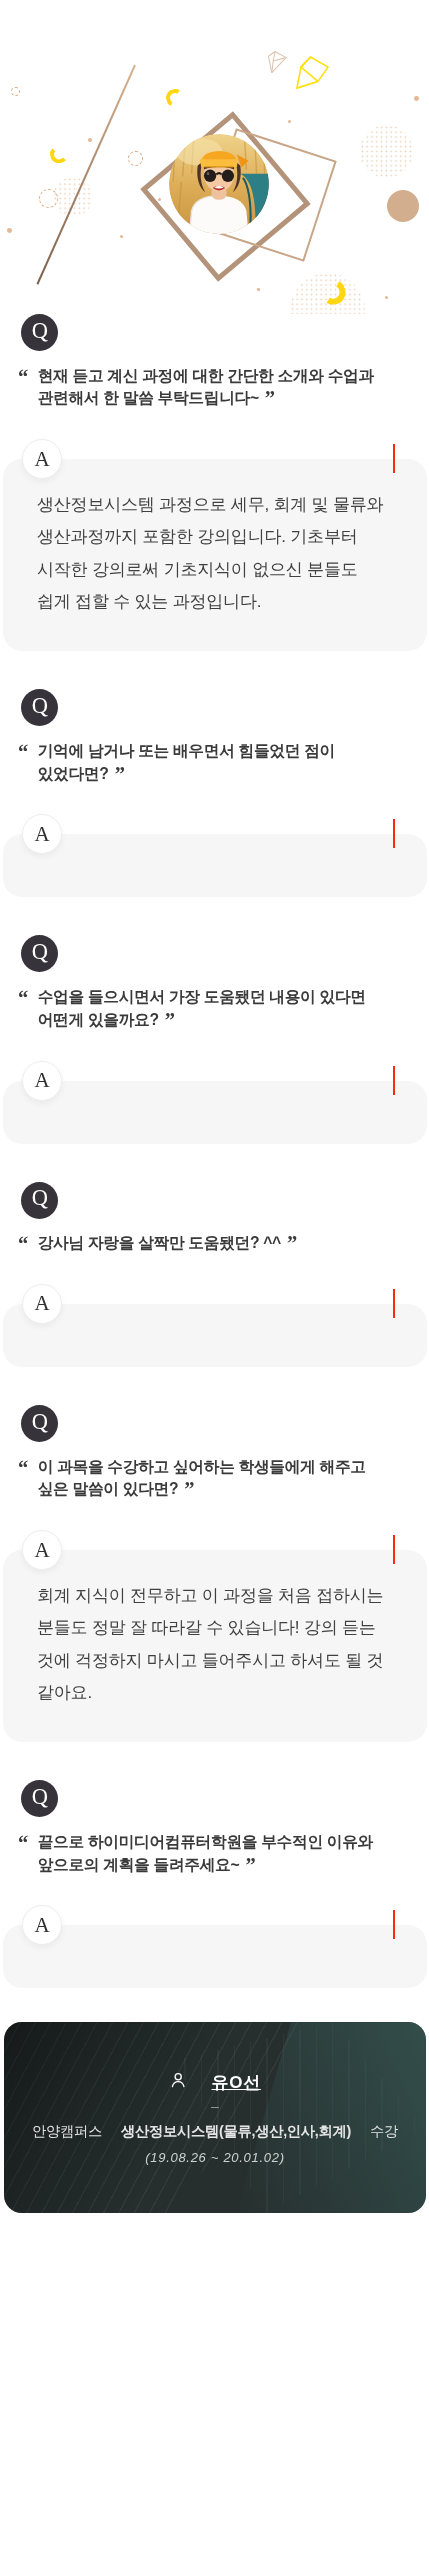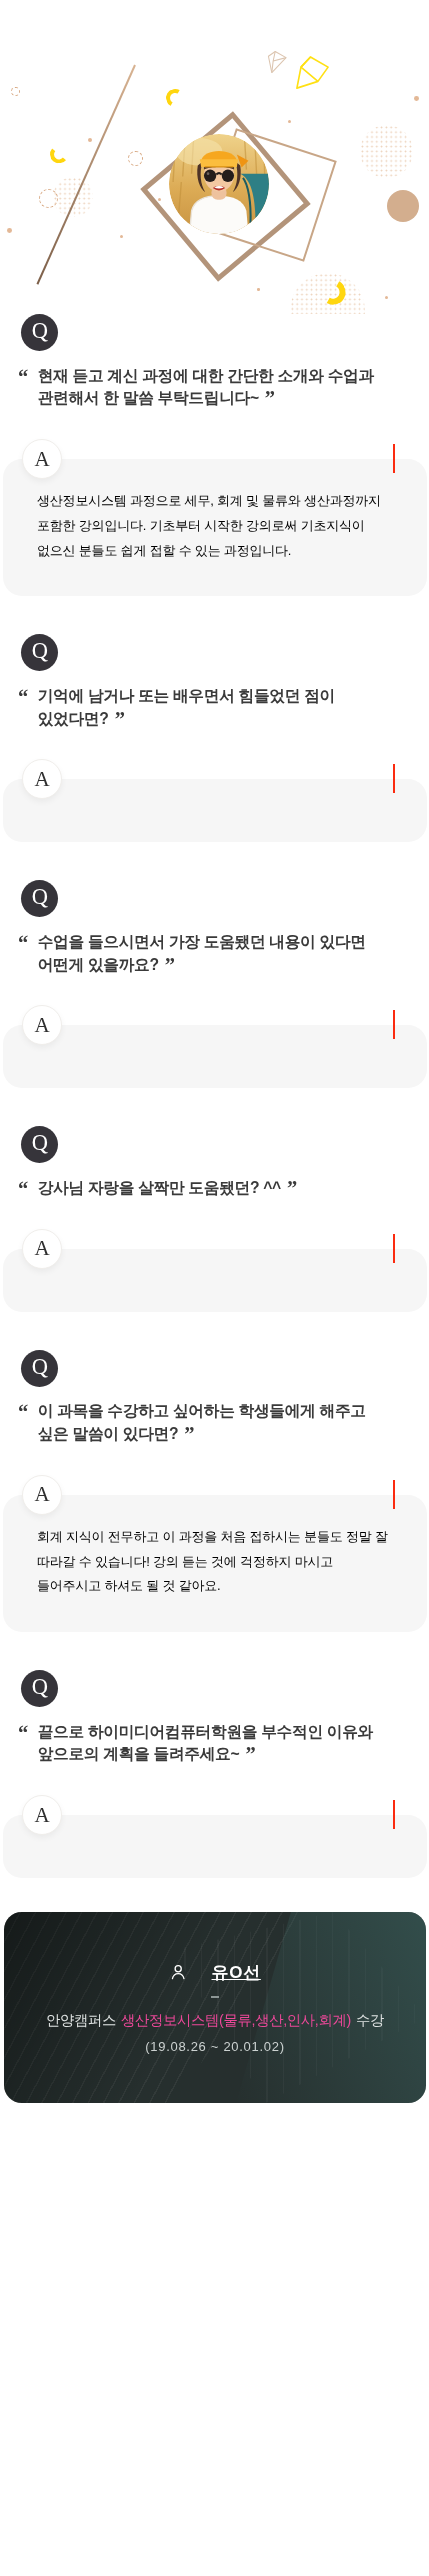--- a/index.html
+++ b/index.html
@@ -49,41 +49,41 @@
     color:#3a3a3a; line-height:1.45; letter-spacing:-0.3px; word-break:keep-all; }
   .oq { position:absolute; left:-2px; top:-2px; font-size:20.5px; font-weight:700; color:#3a3a3a; }
   .cq { font-size:20.5px; font-weight:700; color:#3a3a3a; margin-left:6.1px; line-height:0; vertical-align:-2px; }
   .answer { position:relative; margin:49px -28px 0 -17px; background:#f6f6f6;
     border-radius:19px; padding:30px 38px 33px 34px; }
   .a-badge { position:absolute; top:-20px; left:19px; width:40px; height:40px; border-radius:50%;
     background:#ffffff; border:0.7px solid #f0eeeb; box-shadow:0 2.7px 6.8px rgba(0,0,0,0.05);
     display:flex; align-items:center; justify-content:center; }
   .a-letter { color:#2f2f2f; font-size:21px; line-height:1; }
   .red-tick { position:absolute; top:-15px; right:32px; width:2px; height:29px; background:#fb2b10; }
-  .a-text { font-size:13px; color:#000000; line-height:1.9; letter-spacing:-0.2px; word-break:keep-all; }
+  .a-text { font-size:17px; color:#404040; line-height:1.9; letter-spacing:-0.2px; word-break:keep-all; }
 
   
   .student-card { position:relative; margin:34px 4.1px 0; height:191px; border-radius:17.7px;
     background:#262f2e; overflow:hidden; text-align:center; color:#ffffff; padding-top:49px; }
   .fx { position:absolute; inset:0; pointer-events:none; }
   .fx1 { background:
       repeating-linear-gradient(118deg, rgba(255,255,255,0.055) 0 1.4px, transparent 1.4px 13.6px);
       clip-path:polygon(0 0, 72% 0, 40% 100%, 0 100%); }
   .fx2 { background:
       repeating-linear-gradient(90deg, rgba(255,255,255,0.05) 0 1.4px, transparent 1.4px 16.4px);
       clip-path:polygon(40% 20%, 78% 0, 100% 55%, 62% 100%); opacity:.8; }
   .fx3 { background:linear-gradient(245deg, rgba(63,108,104,0.50), rgba(63,108,104,0) 55%);
       clip-path:polygon(68% 0, 100% 0, 100% 100%, 55% 100%); }
   .fx4 { background:linear-gradient(120deg, rgba(0,0,0,0.45), rgba(0,0,0,0) 45%); }
-  .name-row { position:relative; display:flex; align-items:center; justify-content:center; gap:24px;text-decoration:underline; }
+  .name-row { position:relative; display:flex; align-items:flex-start; justify-content:center; gap:24px;text-decoration:underline; }
   .name { font-size:17px; font-weight:700; letter-spacing:0.7px; }
   .dash { position:relative; width:8.9px; height:1.4px; background:#8d9695; margin:12.3px auto 13.6px; }
   .course-line { position:relative; font-size:14.3px; color:#dfe3e2; letter-spacing:-0.3px; }
-  .course-line b { color:#ec4899; font-weight:400; margin:0 5px; }
-  .period { position:relative; font-size:13px; color:#ccd2d1;
+  .course-line b { color:#e5e5e5; font-weight:700; margin:0 19px; }
+  .period { position:relative; font-size:13px; font-style:italic; color:#ccd2d1;
     margin-top:8.9px; letter-spacing:0.7px; font-family:"Liberation Sans",sans-serif; }
 </style>
 </head>
 <body>
 
 <header class="hero">
   <div class="ring" style="left:11px; top:87px; width:8.9px; height:8.9px; border-width:1px;"></div>
   <div class="ring" style="left:128px; top:151px; width:15px; height:15px;"></div>
   <div class="ring" style="left:39px; top:189px; width:19px; height:19px;"></div>
   <div class="halftone ht1"></div>

